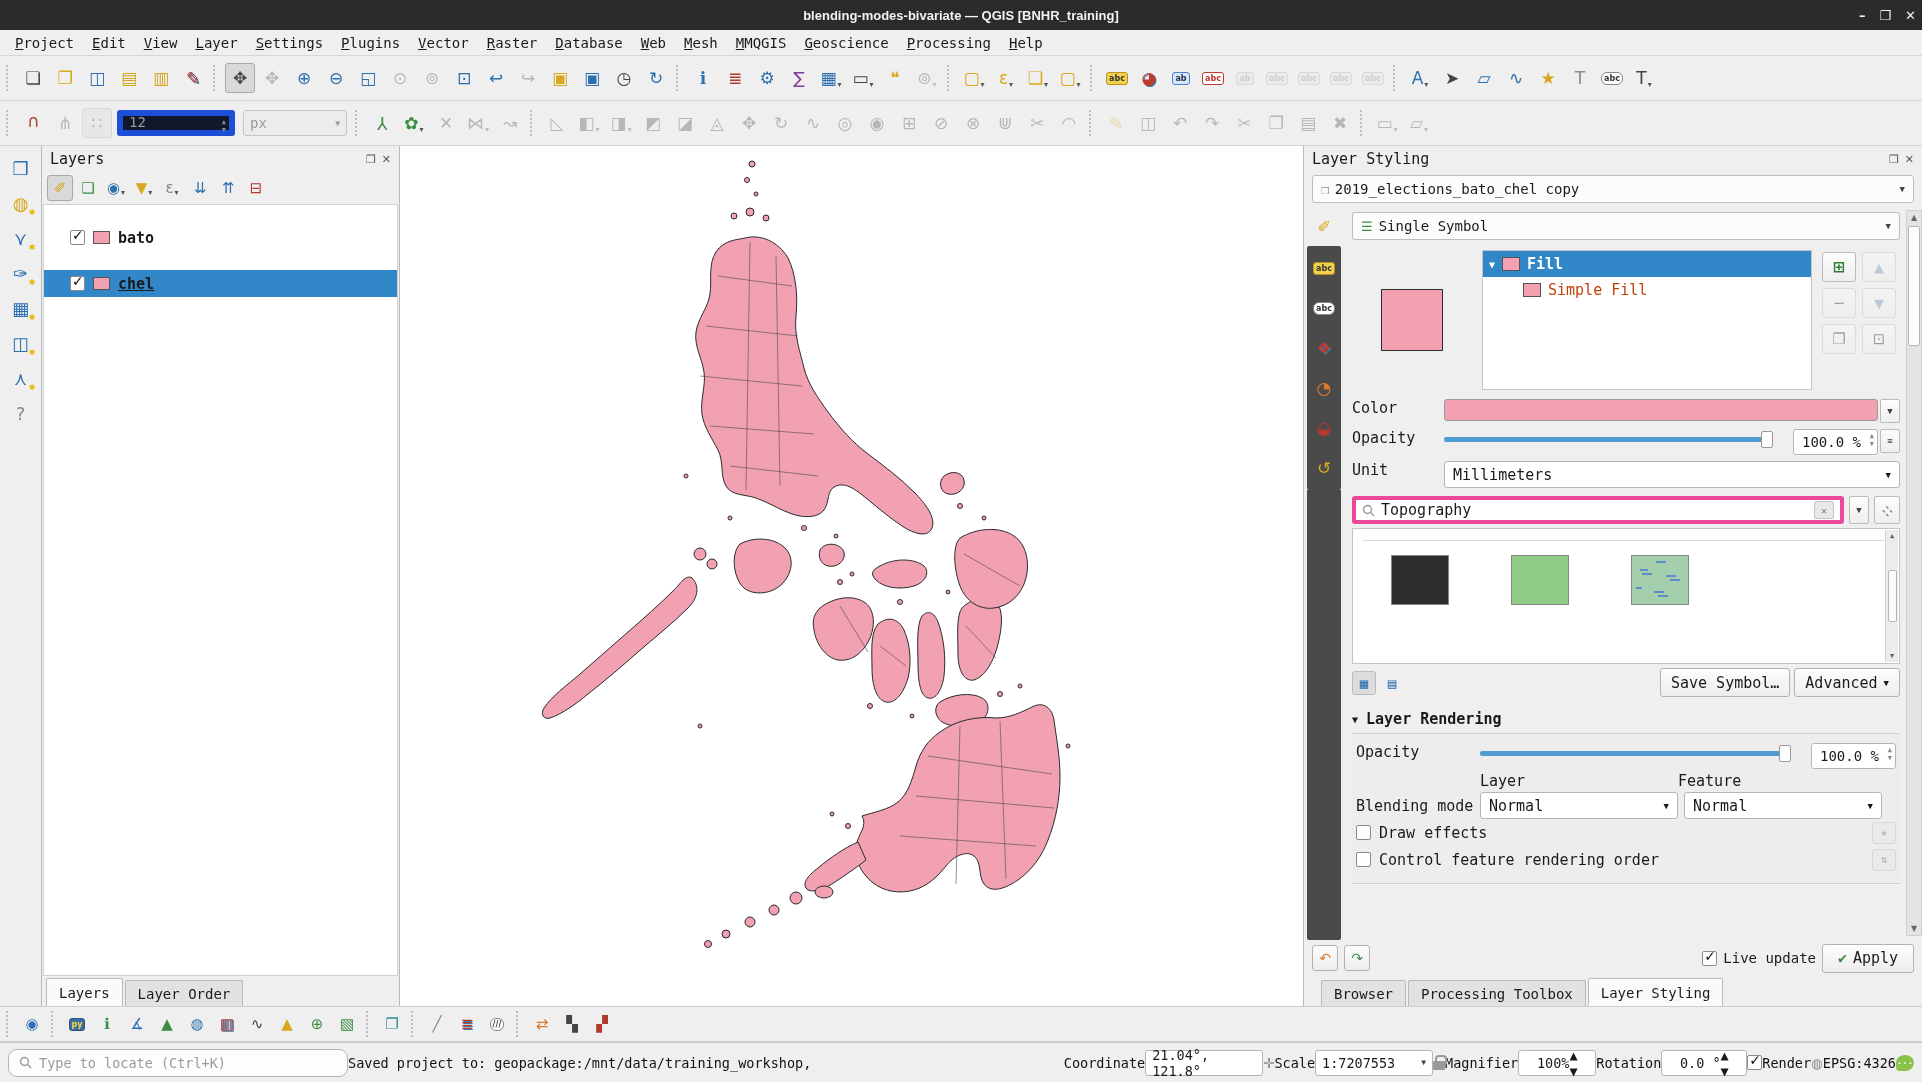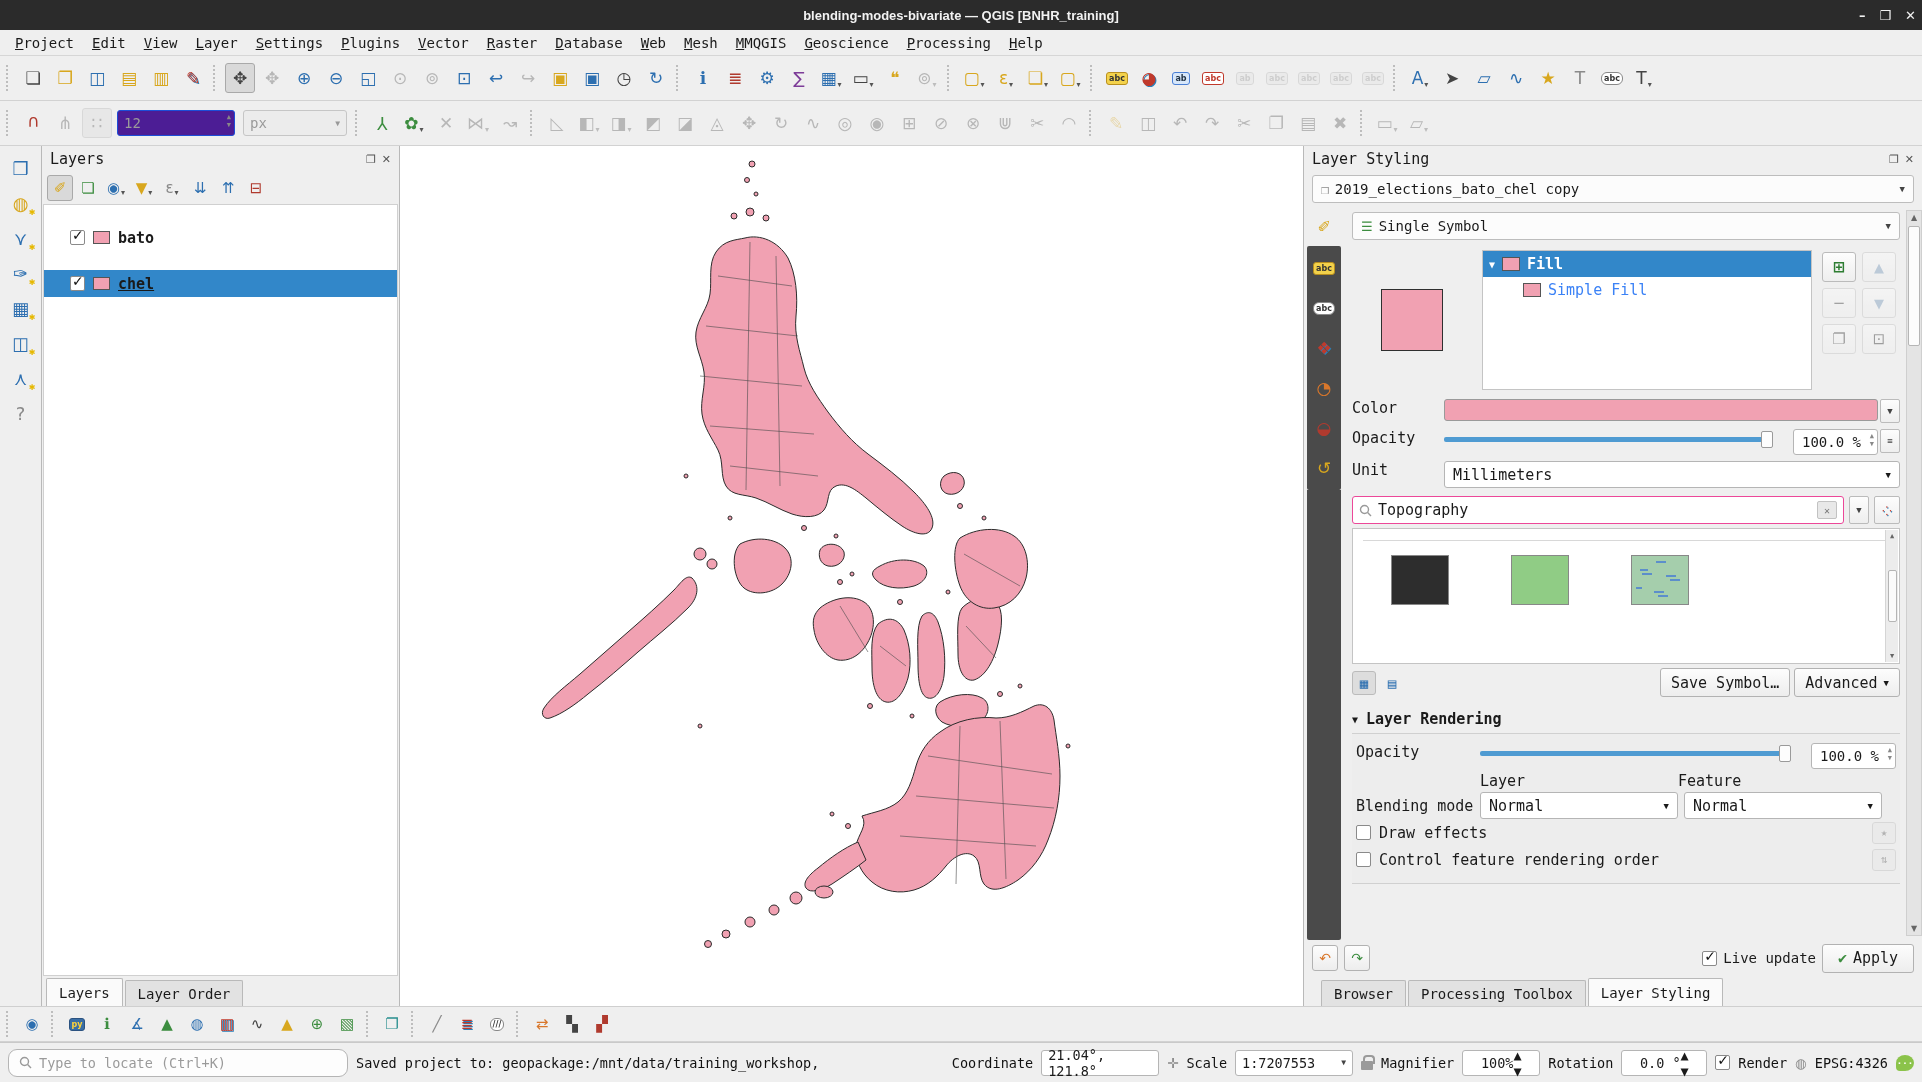--- a/index.html
+++ b/index.html
@@ -37,21 +37,21 @@
   .c-green{color:#3c8d3f;} .c-purple{color:#7d3c98;} .c-grey{color:#8a8a8a;}
   .c-teal{color:#2a8f8f;} .c-orange{color:#d9772b;} .c-multi{color:#c0392b;text-shadow:1px 1px 0 #2980b9;}
   .rot180{transform:rotate(180deg);display:inline-block;}
   .minitag{font-family:"DejaVu Sans",sans-serif;font-size:8px;font-weight:bold;padding:1px 2px;border-radius:3px;}
   .tag-yellow{background:#f3d24b;border:1px solid #b98f1e;color:#333;}
   .tag-blue{background:#d7e7fa;border:1px solid #4a7fd4;color:#234;}
   .tag-red{background:#fff;border:1px solid #c0392b;color:#c0392b;}
   .tag-grey{background:#e2e2e2;border:1px solid #aaa;color:#888;}
   .tag-white{background:#fff;border:1px solid #888;color:#333;border-radius:6px;}
   .tag-py{background:#3a6ea5;border:1px solid #2b5280;color:#ffd43b;}
-  .tb-spin{width:118px;height:26px;background:#4c1d95;border:1px solid #1d4ed8;border-radius:3px;color:#9a9a9a;display:inline-flex;align-items:center;padding:0 6px;margin:0 4px;position:relative;}
+  .tb-spin{width:118px;height:26px;background:#0f172a;border:6px solid #1d4ed8;border-radius:3px;color:#9a9a9a;display:inline-flex;align-items:flex-end;padding:0 6px;margin:0 4px;position:relative;}
   .tb-spin .arrows,.spin .arrows{position:absolute;right:3px;top:2px;display:flex;flex-direction:column;font-size:7px;line-height:1.2;color:#888;}
   .tb-select{width:104px;height:26px;background:#ececec;border:1px solid #c6c6c6;border-radius:3px;color:#9a9a9a;display:inline-flex;align-items:center;justify-content:space-between;padding:0 6px;margin:0 4px;}
 
   
   .main{flex:1;display:flex;min-height:0;}
   .leftstrip{width:42px;background:var(--bg);border-right:1px solid var(--bd);display:flex;flex-direction:column;align-items:center;padding-top:8px;gap:7px;}
   .leftstrip .tb-btn{width:30px;height:28px;font-size:18px;}
   .star::after{content:"✱";position:absolute;right:0;bottom:0;font-size:8px;color:#e6b800;}
 
   
@@ -92,40 +92,40 @@
   .vscroll .thumb{width:12px;height:120px;background:#fcfcfc;border:1px solid #b5b5b5;border-radius:2px;margin-top:2px;}
   .vscroll .sa{font-size:8px;color:#666;padding:2px 0;font-family:"DejaVu Sans",sans-serif;}
 
   .renderer-row{height:36px;display:flex;align-items:center;}
   .symbol-area{height:152px;display:flex;align-items:stretch;gap:10px;padding:6px 0;}
   .sym-preview-wrap{width:120px;display:flex;align-items:center;justify-content:center;}
   .sym-preview{width:62px;height:62px;background:var(--pink);border:1.5px solid #2f2f2f;}
   .sym-tree{flex:1;background:#fff;border:1px solid #c4c4c4;}
   .tree-row{height:26px;display:flex;align-items:center;gap:7px;padding:0 6px;font-weight:bold;font-size:15px;}
   .tree-row.hdr{background:var(--accent);color:#fff;}
-  .tree-row.child{padding-left:40px;font-weight:normal;color:#3b82f6;}
+  .tree-row.child{padding-left:40px;font-weight:normal;color:#c2410c;}
   .tree-caret{font-size:10px;}
   .tree-swatch{width:18px;height:14px;background:var(--pink);border:1px solid #555;flex:none;}
   .sym-btns{width:78px;display:grid;grid-template-columns:34px 34px;grid-auto-rows:30px;gap:6px 6px;align-content:start;padding-top:2px;}
   .sbtn{background:linear-gradient(#fdfdfd,#eee);border:1px solid #bbb;border-radius:3px;display:flex;align-items:center;justify-content:center;font-family:"DejaVu Sans",sans-serif;font-size:15px;}
   .sbtn.dis{opacity:.38;}
   .g-plus{color:#2e7d32;font-weight:bold;}
   .g-tri{color:#6b8fb3;font-size:13px;}
 
   .prop-row{display:flex;align-items:flex-start;margin:3px 0;}
   .prop-row .lbl{width:92px;flex:none;font-size:15px;}
   .color-bar{flex:1;height:22px;background:var(--pink);border:1px solid #9a9a9a;border-radius:3px;}
   .mini-btn{width:20px;height:24px;background:linear-gradient(#fdfdfd,#eee);border:1px solid #bbb;border-radius:2px;display:flex;align-items:center;justify-content:center;font-size:9px;color:#444;margin-left:2px;}
   .slider{flex:1;display:flex;align-items:center;position:relative;height:20px;}
   .slider .track{height:5px;background:var(--slider);border-radius:2px;flex:1;}
   .slider .handle{width:12px;height:17px;background:#fdfdfd;border:1px solid #9a9a9a;border-radius:2px;position:absolute;right:0;}
   .spin{height:26px;background:#fff;border:1px solid #b5b5b5;border-radius:3px;display:flex;align-items:center;padding:0 16px 0 8px;position:relative;margin-left:20px;font-size:14px;}
   .select{flex:1;height:27px;background:#fff;border:1px solid #b5b5b5;border-radius:3px;display:flex;align-items:center;justify-content:space-between;padding:0 8px;font-size:15px;}
   .search-row{display:flex;align-items:center;margin:5px 0 4px 0;gap:3px;}
-  .search-box{flex:1;height:28px;background:#fff;border:1px solid #ec4899;border-radius:3px;display:flex;align-items:center;padding:0 6px;gap:6px;}
+  .search-box{flex:1;height:28px;background:#fff;border:4px solid #ec4899;border-radius:3px;display:flex;align-items:center;padding:0 6px;gap:6px;}
   .search-box .q{font-size:15px;}
   .clear-btn{margin-left:auto;width:20px;height:18px;background:#e8e8e8;border:1px solid #c2c2c2;border-radius:2px;color:#777;font-size:10px;display:flex;align-items:center;justify-content:center;}
   .style-list{height:136px;background:#fff;border:1px solid #c4c4c4;position:relative;padding:6px 10px;}
   .style-list .group{font-weight:bold;font-size:15px;}
   .style-list hr{border:none;border-top:1px solid #d8d8d8;margin:5px 0 14px 0;}
   .swatch-row{display:flex;gap:62px;padding-left:28px;}
   .ssw{width:58px;height:50px;border:1px solid #888;position:relative;}
   .list-scroll{position:absolute;right:1px;top:1px;bottom:1px;width:13px;background:#ececec;border-left:1px solid #d5d5d5;display:flex;flex-direction:column;align-items:center;justify-content:space-between;font-size:7px;color:#666;padding:2px 0;}
   .list-scroll .thumb{width:9px;flex:0 0 52px;background:#fbfbfb;border:1px solid #b5b5b5;border-radius:2px;}
   .list-footer{height:37px;display:flex;align-items:center;gap:4px;padding:3px 0;}
@@ -140,21 +140,21 @@
   .bl-row{display:flex;align-items:center;}
   .bl-row .lbl{width:124px;font-size:15px;}
   .bl-row .select{flex:0 0 198px;margin-right:6px;}
   .chk-row{display:flex;align-items:center;gap:8px;height:27px;font-size:15px;}
   .chk-row .rbtn{margin-left:auto;width:24px;height:22px;border:1px solid #c5c5c5;border-radius:3px;background:#e9e9e9;opacity:.5;display:flex;align-items:center;justify-content:center;font-size:11px;color:#777;}
   .sp-actions{height:36px;display:flex;align-items:center;gap:6px;padding:0 8px;}
   .small-sq{width:26px;height:26px;background:linear-gradient(#fdfdfd,#ededed);border:1px solid #b2b2b2;border-radius:3px;display:flex;align-items:center;justify-content:center;font-family:"DejaVu Sans",sans-serif;font-size:14px;}
   .sp-tabs{height:30px;display:flex;align-items:flex-end;padding-left:17px;gap:2px;}
 
   
-  .statusbar{height:40px;background:var(--bg);border-top:1px solid #c9c9c9;display:flex;align-items:center;padding:0 8px;gap:8px;font-size:13.5px;}
+  .statusbar{height:40px;background:var(--bg);border-top:1px solid #c9c9c9;display:flex;align-items:center;padding:0 8px;font-size:13.5px;}
   .locate{width:340px;height:28px;border:1px solid #b5b5b5;border-radius:9px;background:#fdfdfd;display:flex;align-items:center;padding:0 10px;gap:7px;color:#9a9a9a;}
   .sb-input{height:26px;background:#fff;border:1px solid #b5b5b5;border-radius:3px;display:flex;align-items:center;justify-content:center;padding:0 6px;position:relative;}
   .sb-lbl{color:#111;}
   .lock{width:12px;height:9px;background:#9a9a9a;border-radius:1px;position:relative;margin-top:5px;}
   .lock::before{content:"";position:absolute;top:-6px;left:2px;width:8px;height:7px;border:2px solid #9a9a9a;border-bottom:none;border-radius:4px 4px 0 0;}
   .bubble{width:18px;height:16px;background:#8bc34a;border-radius:50% 50% 50% 4px;display:flex;align-items:center;justify-content:center;color:#fff;font-size:9px;font-weight:bold;}
 </style>
 </head>
 <body>
 

